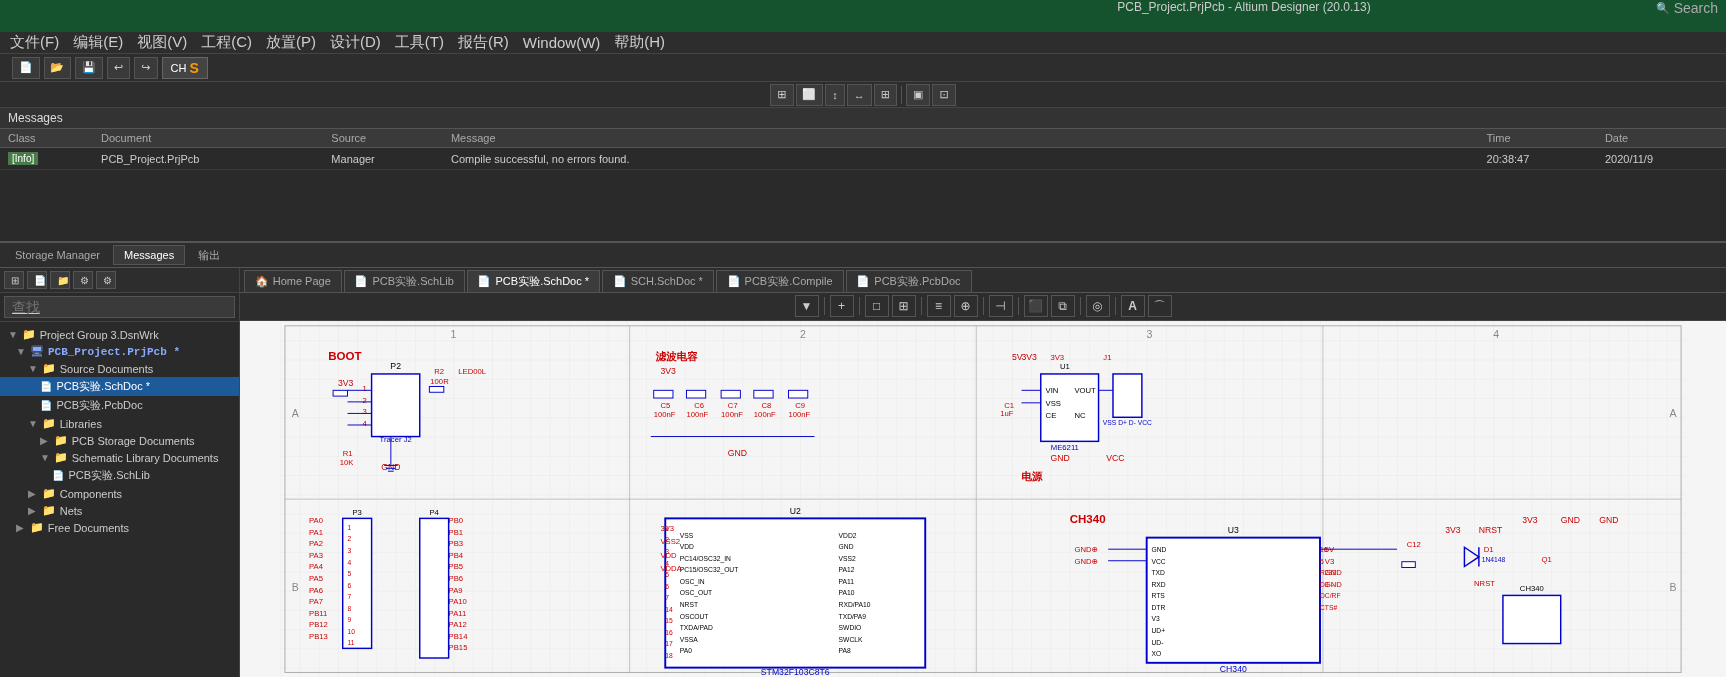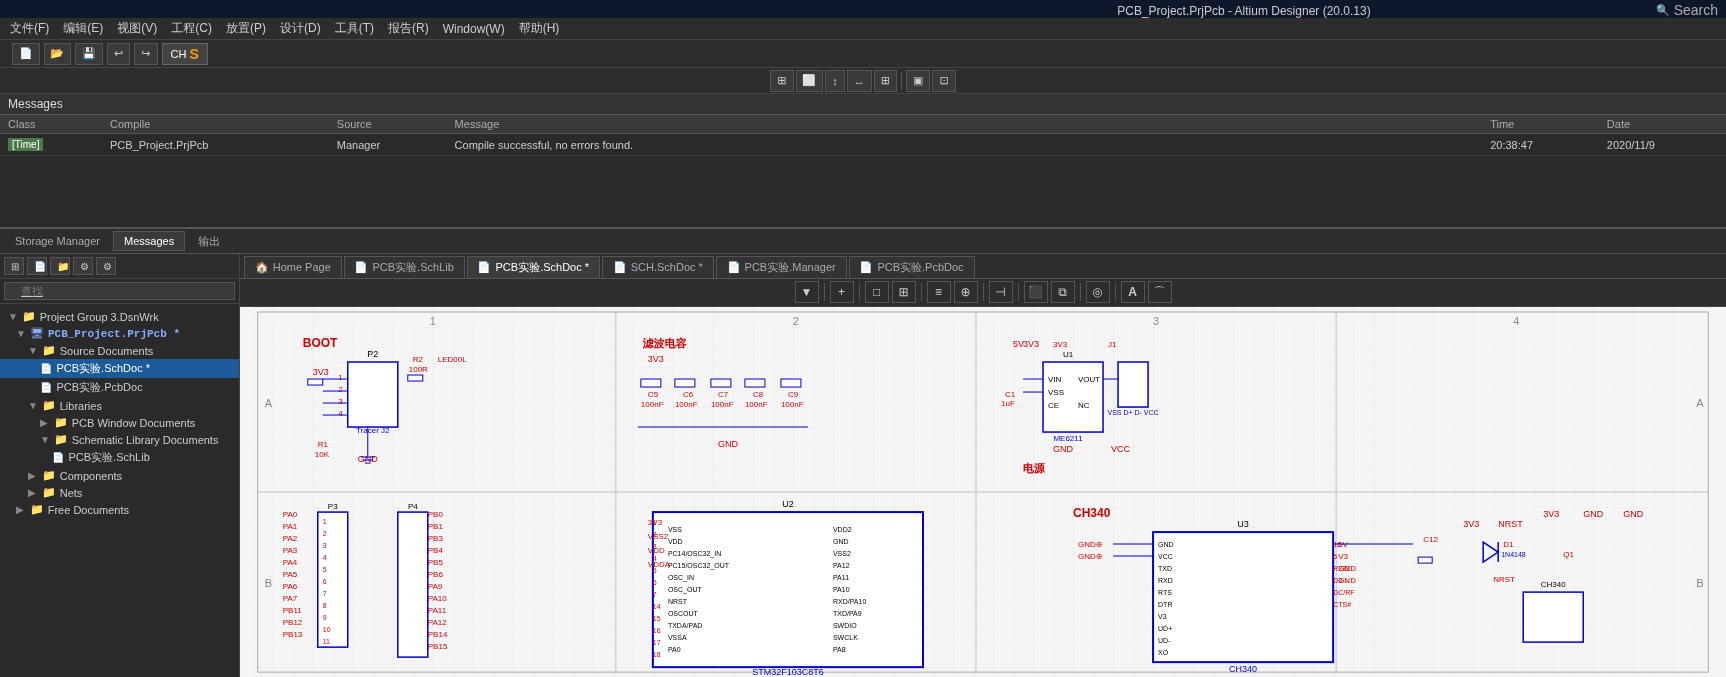--- a/index.html
+++ b/index.html
@@ -1,23 +1,23 @@
 <!DOCTYPE html>
 <html><head>
   <meta charset="utf-8">
   <style>
     * { margin: 0; padding: 0; box-sizing: border-box; }
     body { background: #2d2d2d; color: #ccc; font-family: 'Segoe UI', Arial, sans-serif; font-size: 12px; width: 1726px; height: 677px; overflow: hidden; }
 
     
     #title-bar {
-      background: #0f172a;
-      height: 18px;
-      display: flex;
-      align-items: flex-end;
+      background: #14532d;
+      height: 32px;
+      display: flex;
+      align-items: flex-start;
       justify-content: space-between;
       padding: 0 8px;
       color: #ccc;
       font-size: 12px;
     }
     #title-bar .title { flex: 1; text-align: center; }
     #title-bar .search-area { display: flex; align-items: center; gap: 4px; }
 
     
     #menu-bar {
@@ -26,21 +26,21 @@
       display: flex;
       align-items: center;
       padding: 0 4px;
       gap: 2px;
       border-bottom: 1px solid #444;
     }
     .menu-item {
       padding: 2px 6px;
       cursor: pointer;
       color: #ccc;
-      font-size: 12px;
+      font-size: 15px;
     }
 
     
     #toolbar1 {
       background: #2d2d2d;
       height: 28px;
       display: flex;
       align-items: center;
       justify-content: center;
       padding: 0 4px;
@@ -340,31 +340,31 @@
   </div>
 
   <div id="messages-panel">
     <div id="messages-header">
       <span>Messages</span>
     </div>
     <table id="messages-table">
       <thead>
         <tr>
           <th>Class</th>
-          <th>Compile</th>
+          <th>Document</th>
           <th>Source</th>
           <th style="width:60%;">Message</th>
           <th>Time</th>
           <th>Date</th>
         </tr>
       </thead>
       <tbody>
         <tr>
           <td>
-            <span class="info-badge">[Time]</span>
+            <span class="info-badge">[Info]</span>
           </td>
           <td>PCB_Project.PrjPcb</td>
           <td>Manager</td>
           <td>Compile successful, no errors found.</td>
           <td>20:38:47</td>
           <td>2020/11/9</td>
         </tr>
       </tbody>
     </table>
   </div>
@@ -379,21 +379,21 @@
 
     <div id="sidebar">
       <div id="sidebar-toolbar">
         <button class="toolbar-btn" style="width:20px; height:18px; font-size:10px;">⊞</button>
         <button class="toolbar-btn" style="width:20px; height:18px; font-size:10px;">📄</button>
         <button class="toolbar-btn" style="width:20px; height:18px; font-size:10px;">📁</button>
         <button class="toolbar-btn" style="width:20px; height:18px; font-size:10px;">⚙</button>
         <button class="toolbar-btn" style="width:20px; height:18px; font-size:10px;">⚙</button>
       </div>
       <div id="sidebar-search">
-        <input type="text" style="width: 100%; background: rgb(58, 58, 58); border: 1px solid rgb(85, 85, 85); color: rgb(204, 204, 204); padding: 2px 16px; font-size: 11px; text-decoration: underline;" placeholder="查找">
+        <input type="text" style="width: 100%; background: rgb(58, 58, 58); border: 1px solid rgb(85, 85, 85); color: rgb(204, 204, 204); padding: 2px 7px; font-size: 14px; text-decoration: underline;" placeholder="查找">
       </div>
       <div id="sidebar-tree">
 
         <div class="tree-item">
           <span class="tree-icon">▼</span>
           <span style="color:#e8c46a;">📁</span>
           <span>Project Group 3.DsnWrk</span>
         </div>
 
         <div class="tree-item tree-indent-1">
@@ -420,21 +420,21 @@
 
         <div class="tree-item tree-indent-2">
           <span class="tree-icon">▼</span>
           <span style="color:#e8c46a;">📁</span>
           <span>Libraries</span>
         </div>
 
         <div class="tree-item tree-indent-3">
           <span class="tree-icon">▶</span>
           <span style="color:#e8c46a;">📁</span>
-          <span>PCB Window Documents</span>
+          <span>PCB Storage Documents</span>
         </div>
 
         <div class="tree-item tree-indent-3">
           <span class="tree-icon">▼</span>
           <span style="color:#e8c46a;">📁</span>
           <span>Schematic Library Documents</span>
         </div>
 
         <div class="tree-item tree-indent-4">
           <span class="tree-icon" style="color:#cc6600;">📄</span>
@@ -476,21 +476,21 @@
         <div class="doc-tab active">
           <span style="color:#cc9900;">📄</span>
           <span>PCB实验.SchDoc *</span>
         </div>
         <div class="doc-tab">
           <span style="color:#cc9900;">📄</span>
           <span>SCH.SchDoc *</span>
         </div>
         <div class="doc-tab">
           <span style="color:#6699cc;">📄</span>
-          <span>PCB实验.Manager</span>
+          <span>PCB实验.Compile</span>
         </div>
         <div class="doc-tab">
           <span style="color:#6699cc;">📄</span>
           <span>PCB实验.PcbDoc</span>
         </div>
       </div>
 
       <div id="schematic-toolbar">
         <button class="sch-tool-btn" title="Filter">▼</button>
         <div class="sch-tool-separator"></div>

